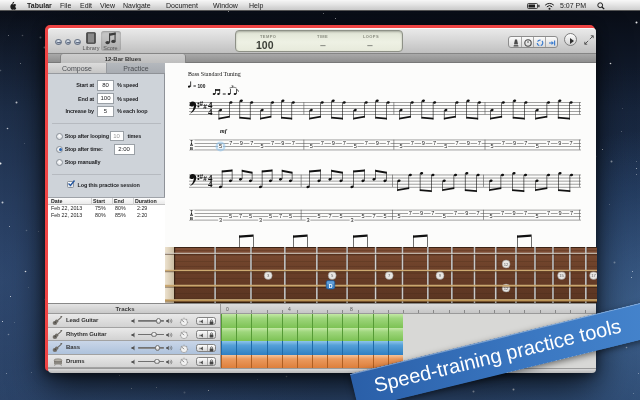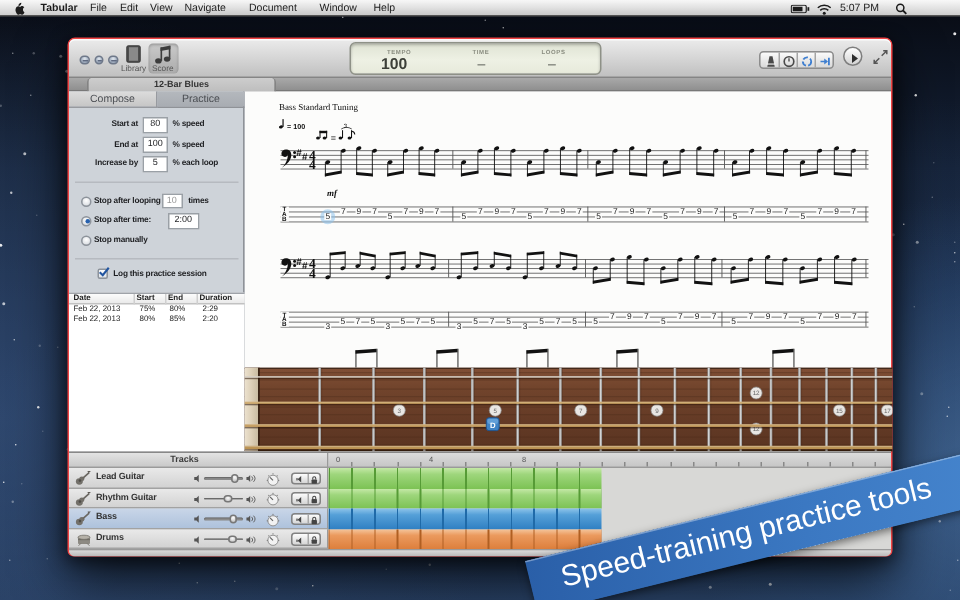--- a/index.html
+++ b/index.html
@@ -15,21 +15,21 @@
 #stars, #stars2 { position:absolute; width:1px; height:1px; background:transparent; border-radius:50%; }
 
 #menubar { position:absolute; left:0; top:0; width:640px; height:11px;
   background:linear-gradient(180deg,#f8f8f8 0%, #e4e4e4 50%, #cfcfcf 100%);
   border-bottom:1px solid #555; color:#1c1c1c; font-size:7px; }
 .mi { position:absolute; top:1.5px; }
 
 #win { position:absolute; left:45px; top:25px; width:550px; height:346px;
   border-radius:5px 5px 4px 4px; background:#c9c9c9;
   box-shadow: 0 15px 35px rgba(0,0,0,.75), 0 3px 12px rgba(0,0,0,.6);
-  border:1px solid #ef4444; }
+  border:3px solid #ef4444; }
 #toolbar { position:absolute; left:0; top:0; width:548px; height:25px;
   border-radius:4px 4px 0 0;
   background:linear-gradient(180deg,#ebebeb 0%, #d6d6d6 50%, #c0c0c0 100%);
   box-shadow: inset 0 1px 0 rgba(255,255,255,.8); }
 .tl { position:absolute; top:10.5px; width:6.5px; height:6.5px; border-radius:50%;
   background:radial-gradient(circle at 50% 32%, #e6ebf1 0%, #b6c1cf 45%, #8c99ad 80%, #76859a 100%);
   border:0.5px solid #6e7889; }
 .tl::after { content:""; position:absolute; left:1.3px; top:2.7px; width:3.3px; height:1px; background:#5f6a81; border-radius:0.5px; }
 #lcd { position:absolute; left:187px; top:2px; width:168px; height:22px; border-radius:4px;
   background:linear-gradient(180deg,#dfe3d4 0%, #eef1e4 55%, #e7eadb 100%);

